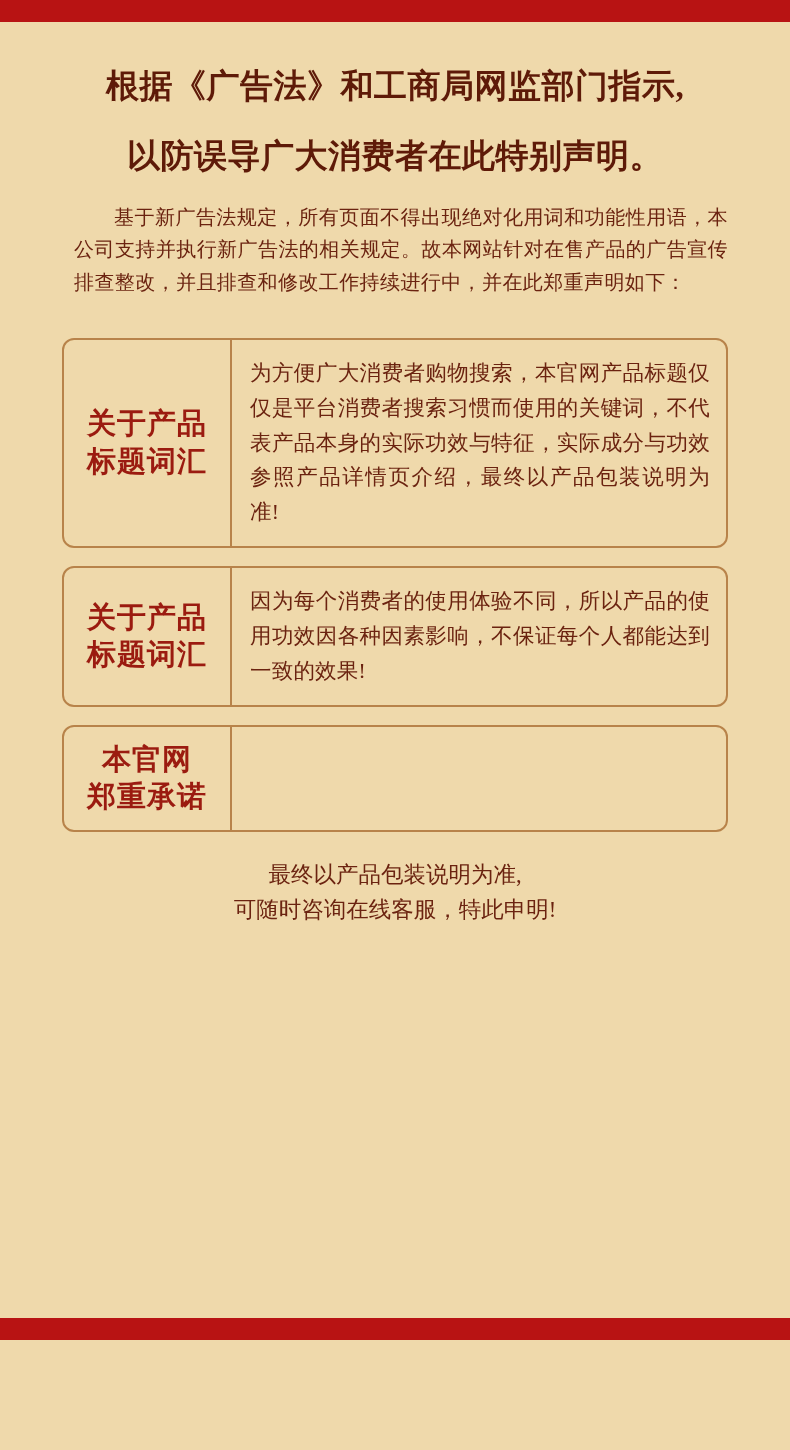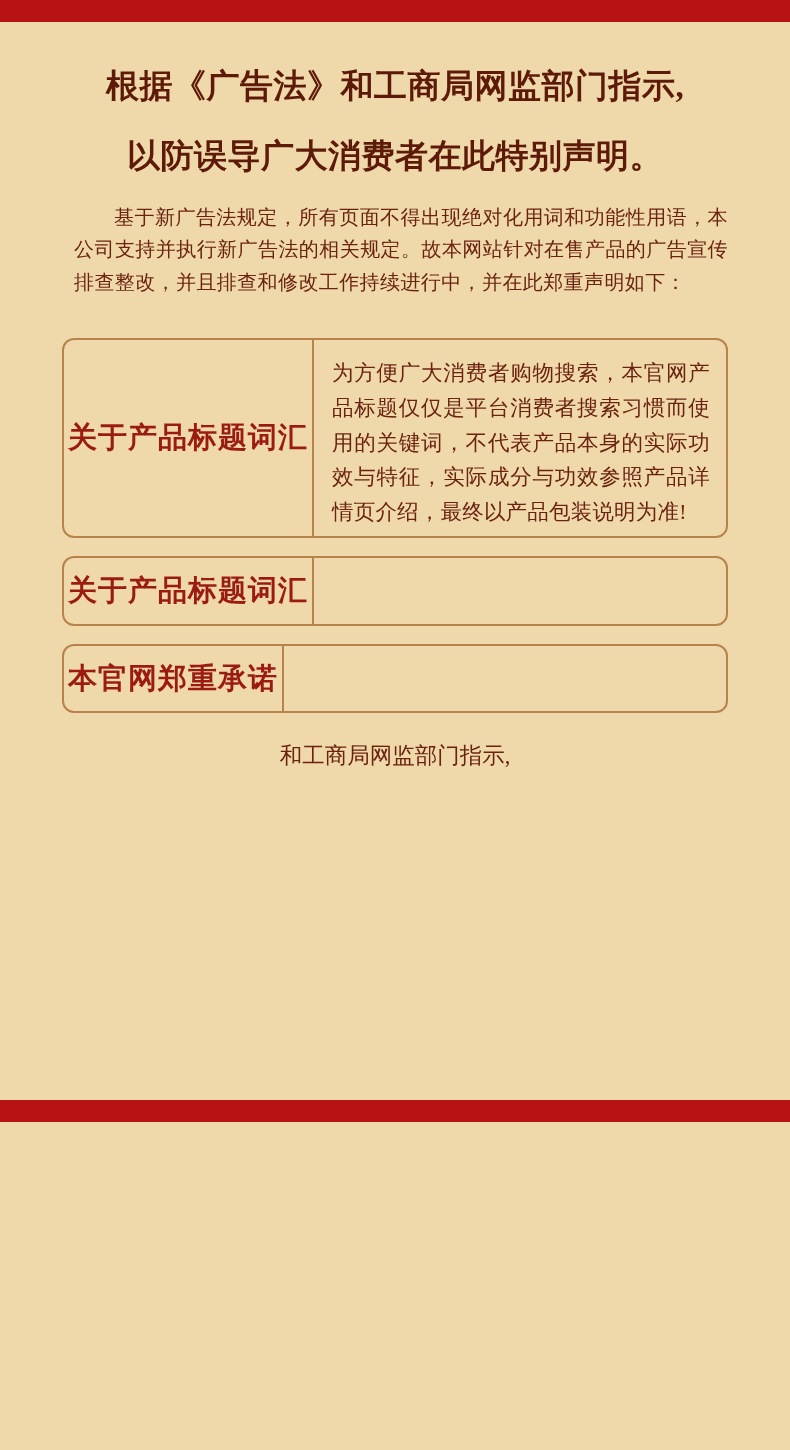--- a/index.html
+++ b/index.html
@@ -10,21 +10,21 @@
     width: 790px;
     height: 1450px;
     background: #efd9ab;
     font-family: "Liberation Serif", "DejaVu Serif", serif;
     color: #5c1a0c;
     overflow: hidden;
   }
   .page {
     position: relative;
     width: 790px;
-    height: 1122px;
+    height: 1340px;
     background: #efd9ab;
     box-sizing: border-box;
     display: flex;
     flex-direction: column;
   }
   .bar-top {
     height: 22px;
     background: #b81313;
     flex: 0 0 auto;
   }
@@ -71,40 +71,40 @@
     border-radius: 12px;
     display: flex;
     align-items: stretch;
     margin-bottom: 18px;
     box-sizing: border-box;
     background: transparent;
   }
   .card-title {
     flex: 0 0 168px;
     display: flex;
-    flex-direction: row;
+    flex-direction: column;
     align-items: center;
     justify-content: center;
     font-weight: bold;
     font-size: 29px;
     line-height: 1.3;
     color: #9b1b10;
     border-right: 2px solid #b8834a;
     padding: 14px 4px;
     box-sizing: border-box;
     text-align: center;
     letter-spacing: 1px;
   }
   .card-title span {
     display: block;
     white-space: nowrap;
   }
   .card-body {
     flex: 1 1 auto;
-    padding: 16px 16px 6px 18px;
+    padding: 16px 16px 16px 18px;
     font-size: 21.5px;
     line-height: 1.62;
     color: #6b2310;
     text-align: justify;
     box-sizing: border-box;
     display: flex;
     align-items: center;
     letter-spacing: 0.2px;
   }
   .footer-note {
@@ -142,32 +142,34 @@
           <span>标题词汇</span>
         </div>
         <div class="card-body">为方便广大消费者购物搜索，本官网产品标题仅仅是平台消费者搜索习惯而使用的关键词，不代表产品本身的实际功效与特征，实际成分与功效参照产品详情页介绍，最终以产品包装说明为准!</div>
       </div>
 
       <div class="card">
         <div class="card-title">
           <span>关于产品</span>
           <span>标题词汇</span>
         </div>
+        <div class="card-body">因为每个消费者的使用体验不同，所以产品的使用功效因各种因素影响，不保证每个人都能达到一致的效果!</div>
       </div>
 
       <div class="card">
         <div class="card-title">
           <span>本官网</span>
           <span>郑重承诺</span>
         </div>
       </div>
 
     </div>
 
     <div class="footer-note">
-      <div>和工商局网监部门指示,</div>
+      <div>最终以产品包装说明为准,</div>
+      <div>可随时咨询在线客服，特此申明!</div>
     </div>
 
   </div>
 
   <div class="bar-bottom"></div>
 
 </div>
 
 </body></html>

